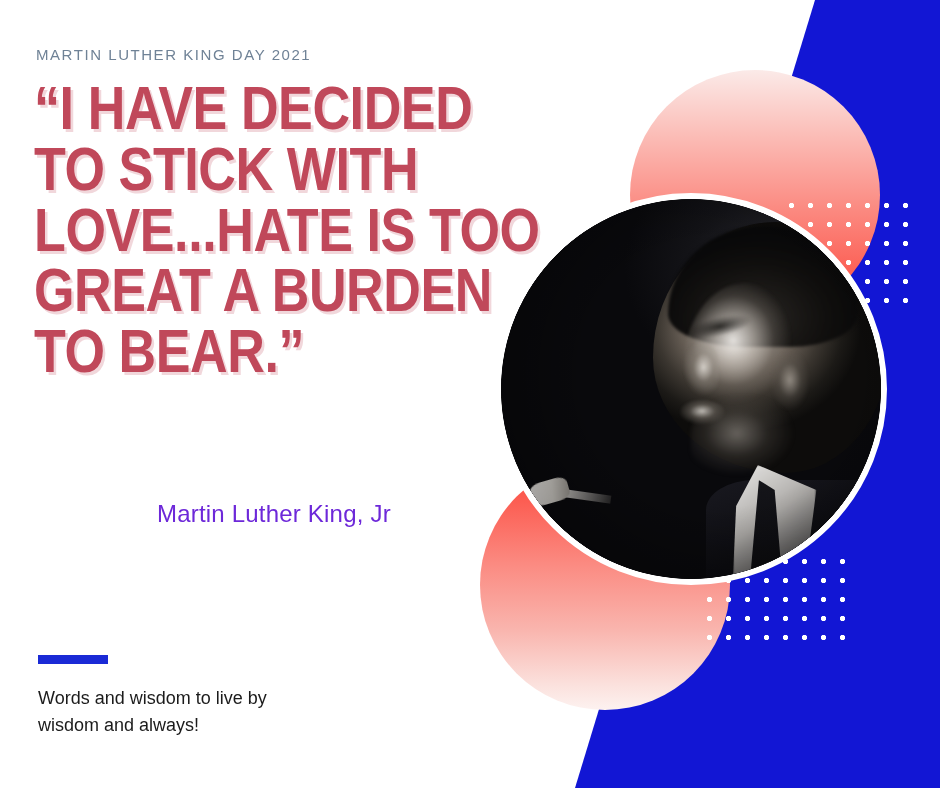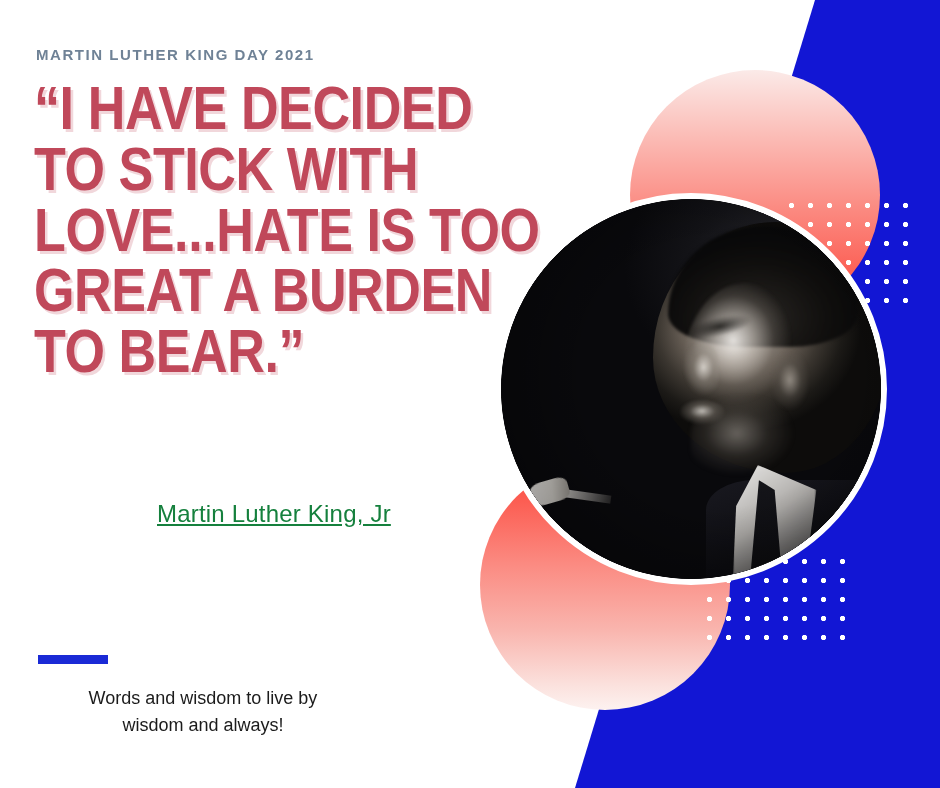--- a/index.html
+++ b/index.html
@@ -252,21 +252,21 @@
     inset: 0;
     background: radial-gradient(ellipse 78% 78% at 58% 46%, rgba(0,0,0,0) 45%, rgba(0,0,0,0.55) 100%);
   }
 
   
   .eyebrow {
     position: absolute;
     left: 36px;
     top: 46px;
     font-size: 15px;
-    font-weight: 700;
+    font-weight: 400;
     letter-spacing: 1.55px;
     color: #6f8296;
     font-family: "Liberation Sans", sans-serif;
   }
 
   .quote {
     position: absolute;
     left: 34px;
     top: 78px;
     width: 440px;
@@ -282,23 +282,22 @@
     text-shadow: 3px 3px 0 rgba(192, 72, 90, 0.22);
   }
   .quote-line { display: block; white-space: nowrap; }
 
   .attribution {
     position: absolute;
     left: 157px;
     top: 500px;
     font-size: 24px;
     font-weight: 400;
-    color: #15803d;
+    color: #6d28d9;
     letter-spacing: 0.2px;
-    text-decoration: underline;
   }
 
   .blue-rule {
     position: absolute;
     left: 38px;
     top: 655px;
     width: 70px;
     height: 9px;
     background: #1a2ad6;
   }
@@ -306,21 +305,21 @@
   .footnote {
     position: absolute;
     left: 38px;
     top: 685px;
     width: 330px;
     font-size: 18px;
     line-height: 1.5;
     color: #1b1b1b;
     font-weight: 400;
   }
-  .footnote span { display: block; text-align: center; }
+  .footnote span { display: block; }
 </style>
 </head>
 <body>
 
 <div id="poster">
 
   <div class="deco-layer">
     <div class="blue-panel"></div>
     <div class="circle-top-pink"></div>
     <div class="dot-grid dot-grid-top"></div>

